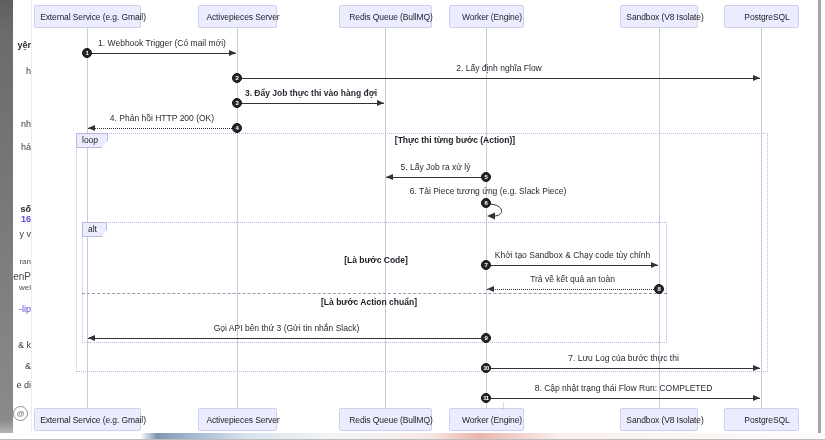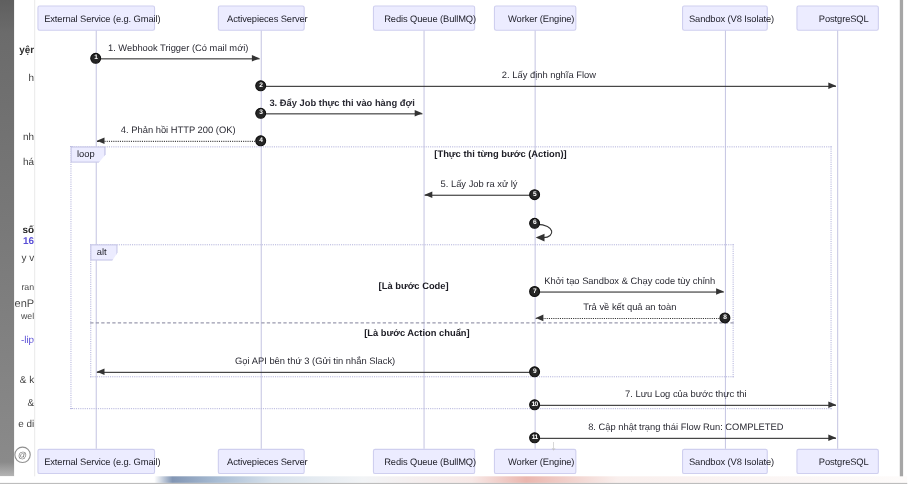--- a/index.html
+++ b/index.html
@@ -103,50 +103,51 @@
 <div id="at-icon">@</div>
 
 <div id="diagram-panel"></div>
 <div id="stage">
     <div class="lifeline" style="left: 87px; top: 27px; height: 381px; background: rgb(201, 201, 228);"></div>
     <div class="lifeline" style="left: 237px; top: 27px; height: 381px; background: rgb(201, 201, 228);"></div>
     <div class="lifeline" style="left: 385px; top: 27px; height: 381px; background: rgb(201, 201, 228);"></div>
     <div class="lifeline" style="left: 486px; top: 27px; height: 381px; background: rgb(201, 201, 228);"></div>
     <div class="lifeline" style="left: 659px; top: 27px; height: 381px; background: rgb(201, 201, 228);"></div>
     <div class="lifeline" style="left: 761px; top: 27px; height: 381px; background: rgb(201, 201, 228);"></div>
-    <div class="frame" style="left: 64px; top: 133px; width: 692px; height: 239px; border-color: rgb(184, 184, 222);">
+    <div class="frame" style="left: 76px; top: 133px; width: 692px; height: 239px; border-color: rgb(184, 184, 222);">
       <div class="frame-label">loop</div>
     </div>
     <div class="frame-cond" style="left: 422px; top: 135px; margin-left: 33px;">[Thực thi từng bước (Action)]</div>
     <div class="frame" style="left: 82px; top: 222px; width: 585px; height: 121px; border-color: rgb(184, 184, 222);">
       <div class="frame-label">alt</div>
     </div>
     <div class="frame-cond" style="left: 376px; top: 224px; margin-top: 31px;">[Là bước Code]</div>
     <div class="divider-line" style="left: 82px; top: 293px; width: 585px;"></div>
-    <div class="divider-label" style="left: 379px; top: 297px;">[Là bước Action chuẩn]</div>
+    <div class="divider-label" style="left: 369px; top: 297px;">[Là bước Action chuẩn]</div>
     <div class="msg-label" style="left: 162px; top: 38px;">1. Webhook Trigger (Có mail mới)</div>
     <div class="msg-line line-solid" style="left: 88px; top: 53px; width: 148px;"></div>
     <div class="ah ah-r" style="left: 229px; top: 50px;"></div>
     <div class="num" style="left: 82px; top: 48px;">1</div>
     <div class="msg-label" style="left: 499px; top: 63px;">2. Lấy định nghĩa Flow</div>
     <div class="msg-line line-solid" style="left: 238px; top: 78px; width: 522px;"></div>
     <div class="ah ah-r" style="left: 753px; top: 75px;"></div>
     <div class="num" style="left: 232px; top: 73px;">2</div>
     <div class="msg-label" style="left: 311px; top: 88px; font-weight: bold;">3. Đẩy Job thực thi vào hàng đợi</div>
     <div class="msg-line line-solid" style="left: 238px; top: 103px; width: 146px;"></div>
     <div class="ah ah-r" style="left: 377px; top: 100px;"></div>
     <div class="num" style="left: 232px; top: 98px;">3</div>
     <div class="msg-label" style="left: 162px; top: 113px;">4. Phản hồi HTTP 200 (OK)</div>
     <div class="msg-line line-dotted" style="left: 88px; top: 128px; width: 148px;"></div>
     <div class="ah ah-l" style="left: 88px; top: 125px;"></div>
     <div class="num" style="left: 232px; top: 123px;">4</div>
     <div class="msg-label" style="left: 435.5px; top: 162px;">5. Lấy Job ra xử lý</div>
     <div class="msg-line line-solid" style="left: 386px; top: 177px; width: 99px;"></div>
     <div class="ah ah-l" style="left: 386px; top: 174px;"></div>
     <div class="num" style="left: 481px; top: 172px;">5</div>
+    <div class="msg-label" style="left: 488px; top: 186px;">6. Tải Piece tương ứng (e.g. Slack Piece)</div>
     <svg class="self-svg" width="30" height="22" style="left: 486px; top: 202px;">
       <path d="M2,2 C19,2 19,14 8,14" fill="none" stroke="#333333" stroke-width="1"></path>
       <polygon points="1,14 9,10.5 9,17.5" fill="#333333"></polygon>
     </svg>
     <div class="num" style="left: 481px; top: 198px;">6</div>
     <div class="msg-label" style="left: 572.5px; top: 250px;">Khởi tạo Sandbox &amp; Chạy code tùy chỉnh</div>
     <div class="msg-line line-solid" style="left: 487px; top: 265px; width: 171px;"></div>
     <div class="ah ah-r" style="left: 651px; top: 262px;"></div>
     <div class="num" style="left: 481px; top: 260px;">7</div>
     <div class="msg-label" style="left: 572.5px; top: 274px;">Trả về kết quả an toàn</div>

